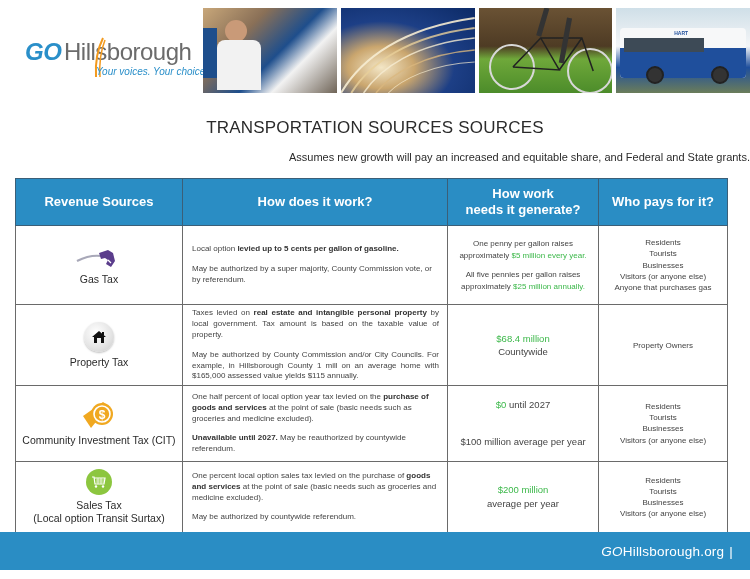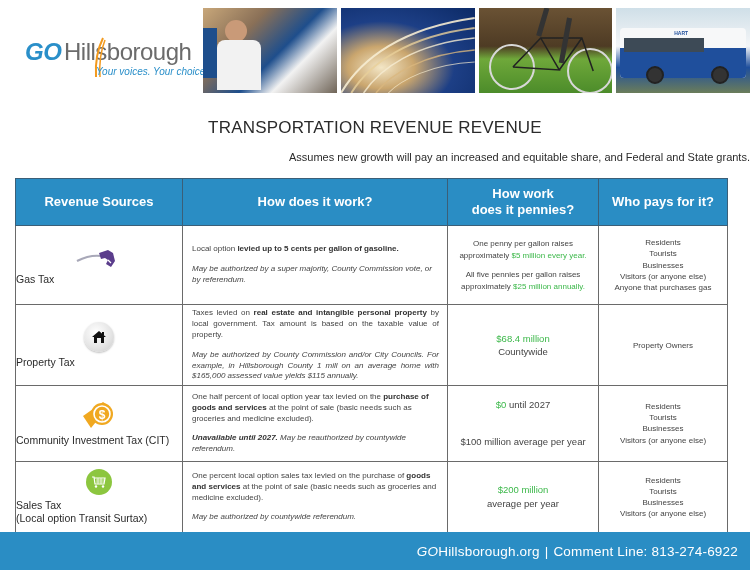--- a/index.html
+++ b/index.html
@@ -25,26 +25,26 @@
   
   .title { position: absolute; top: 118px; left: 0; width: 750px; text-align: center; font-size: 17px; color: #2b2b2b; letter-spacing: 0.2px; }
   .subtitle { position: absolute; top: 151px; left: 0; width: 750px; text-align: right; font-size: 11px; color: #2b2b2b; }
 
   
   table.rev { position: absolute; left: 15px; top: 178px; width: 712px; border-collapse: collapse; table-layout: fixed; }
   table.rev th { background: #2a8dc4; color: #fff; font-weight: bold; font-size: 13px; height: 47px; border: 1px solid #3b5f78; text-align: center; vertical-align: middle; line-height: 1.25; }
   table.rev td { border: 1px solid #6a6a6a; vertical-align: middle; height: 72px; font-size: 8px; color: #444; }
   .c1 { width: 167px; } .c2 { width: 265px; } .c3 { width: 151px; } .c4 { width: 129px; }
 
-  .src { text-align: left; }
+  .src { text-align: center; }
   .src .icon-wrap { display: flex; justify-content: center; margin-bottom: 4px; }
   .src .name { font-size: 10.5px; color: #2b2b2b; line-height: 1.25; }
 
   .how { padding: 3px 8px 3px 9px; line-height: 1.35; text-align: left; }
-  .how p + p { margin-top: 9px; font-style: italic; }
+  .how p + p { margin-top: 9px; }
   .how .justify { text-align: justify; }
   .how b { color: #333; }
 
   .amt { text-align: center; font-size: 9px; color: #444; line-height: 1.45; padding: 12px 4px; }
   .amt .green { color: #3cb84a; }
   .amt p + p { margin-top: 8px; }
   .amt .big { font-size: 9.5px; }
 
   .who { text-align: center; font-size: 7px; color: #444; line-height: 1.4; }
 
@@ -98,37 +98,37 @@
   <div class="photo photo-bus">
     <div style="position:absolute;left:4px;top:20px;width:126px;height:50px;background:#f7f8f9;border-radius:4px;"></div>
     <div style="position:absolute;left:4px;top:40px;width:126px;height:30px;background:#1f4f9c;border-radius:0 0 4px 4px;"></div>
     <div style="position:absolute;left:8px;top:30px;width:80px;height:14px;background:#3d4a56;"></div>
     <div style="position:absolute;left:58px;top:22px;font-size:5px;font-weight:bold;color:#1f4f9c;">HART</div>
     <div class="wheel" style="left:30px;top:58px;width:18px;height:18px;border-color:#222;background:#333;"></div>
     <div class="wheel" style="left:95px;top:58px;width:18px;height:18px;border-color:#222;background:#333;"></div>
   </div>
 </div>
 
-<div class="title">TRANSPORTATION REVENUE REVENUE</div>
+<div class="title">TRANSPORTATION SOURCES SOURCES</div>
 <div class="subtitle">Assumes new growth will pay an increased and equitable share, and Federal and State grants.</div>
 
 <table class="rev">
   <colgroup>
       <col class="c1">
       <col class="c2">
       <col class="c3">
       <col class="c4">
     </colgroup>
   <thead>
     <tr>
       <th>Revenue Sources</th>
       <th>How does it work?</th>
       <th>
         <span>How work</span><br>
-        <span>does it pennies?</span>
+        <span>needs it generate?</span>
       </th>
       <th>Who pays for it?</th>
     </tr>
   </thead>
   <tbody>
 
     <tr>
       <td class="src">
         <div class="icon-wrap">
           <svg class="ic-gas" viewBox="0 0 48 24">
@@ -240,14 +240,13 @@
         <div>Visitors (or anyone else)</div>
       </td>
     </tr>
   </tbody>
 </table>
 
 <div class="footer">
   <span class="go">GO</span>
   <span>Hillsborough.org</span>
   <span class="sep">|</span>
-  <span>Comment Line: 813-274-6922</span>
 </div>
 
 </body></html>

